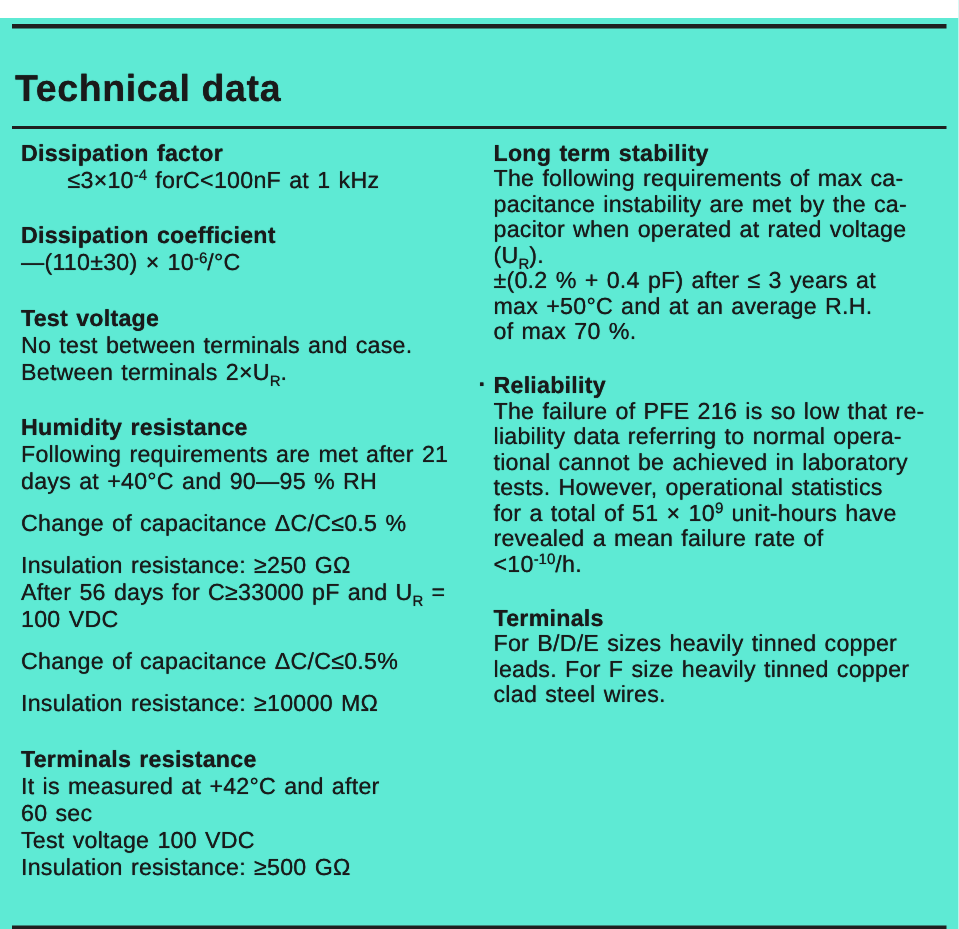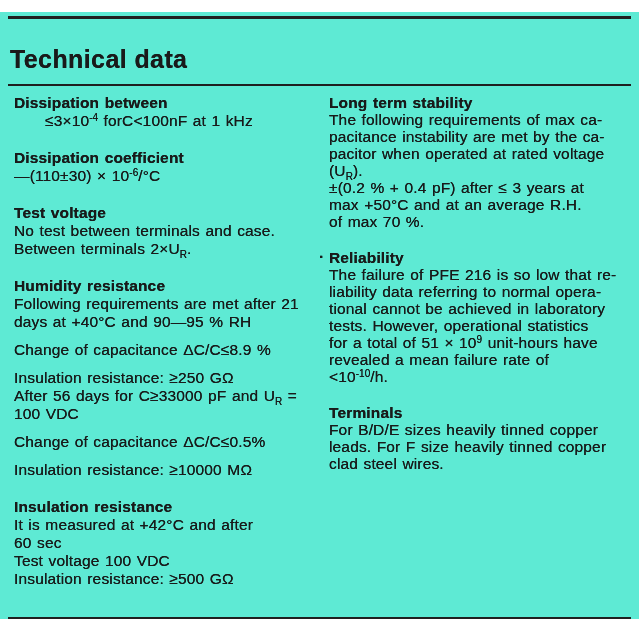--- a/index.html
+++ b/index.html
@@ -63,21 +63,21 @@
 </style>
 </head>
 <body>
 
 <div class="page">
   <div class="rule top-rule"></div>
   <h1 class="title">Technical data</h1>
   <div class="rule title-rule"></div>
   <div class="col" id="left-col">
       <section class="section">
-        <h3 class="sec-heading">Dissipation between</h3>
+        <h3 class="sec-heading">Dissipation factor</h3>
         <div class="block">
           <div class="line" style="padding-left: 31px;">≤3×10<sup>-4</sup> forC&lt;100nF at 1 kHz</div>
         </div>
       </section>
       <section class="section">
         <h3 class="sec-heading">Dissipation coefficient</h3>
         <div class="block">
           <div class="line">—(110±30) × 10<sup>-6</sup>/°C</div>
         </div>
       </section>
@@ -88,36 +88,36 @@
           <div class="line">Between terminals 2×U<sub>R</sub>.</div>
         </div>
       </section>
       <section class="section">
         <h3 class="sec-heading">Humidity resistance</h3>
         <div class="block">
           <div class="line">Following requirements are met after 21</div>
           <div class="line">days at +40°C and 90—95 % RH</div>
         </div>
         <div class="block">
-          <div class="line">Change of capacitance ΔC/C≤8.9 %</div>
+          <div class="line">Change of capacitance ΔC/C≤0.5 %</div>
         </div>
         <div class="block">
           <div class="line">Insulation resistance: ≥250 GΩ</div>
           <div class="line">After 56 days for C≥33000 pF and U<sub>R</sub> =</div>
           <div class="line">100 VDC</div>
         </div>
         <div class="block">
           <div class="line">Change of capacitance ΔC/C≤0.5%</div>
         </div>
         <div class="block">
           <div class="line">Insulation resistance: ≥10000 MΩ</div>
         </div>
       </section>
       <section class="section">
-        <h3 class="sec-heading">Insulation resistance</h3>
+        <h3 class="sec-heading">Terminals resistance</h3>
         <div class="block">
           <div class="line">It is measured at +42°C and after</div>
           <div class="line">60 sec</div>
           <div class="line">Test voltage 100 VDC</div>
           <div class="line">Insulation resistance: ≥500 GΩ</div>
         </div>
       </section>
     </div>
   <div class="col" id="right-col">
       <section class="section">

